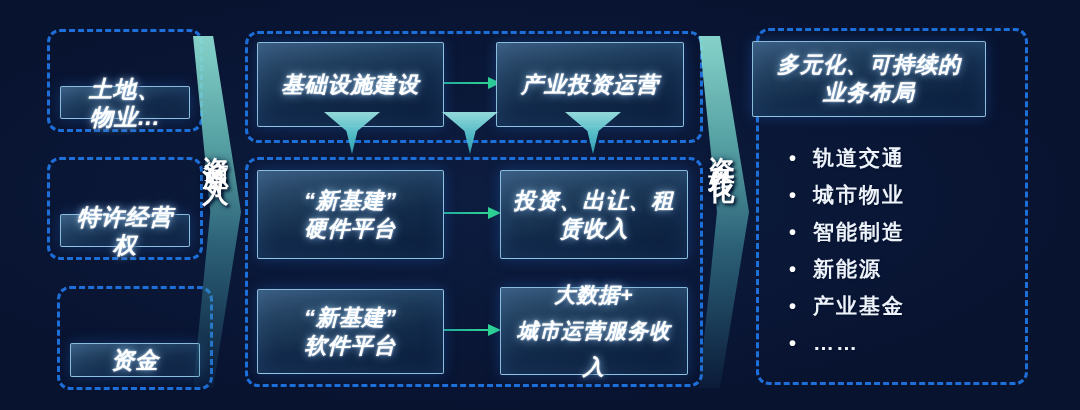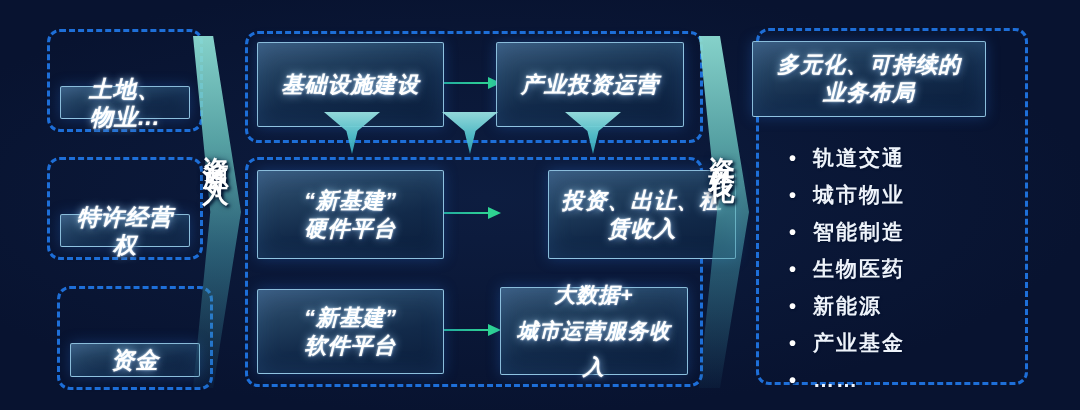--- a/index.html
+++ b/index.html
@@ -124,21 +124,21 @@
   <div class="node" style="left:257px; top:170px; width:185px; height:87px;">
     <span class="nlabel">“新基建”
 硬件平台</span>
   </div>
 
   <div class="flow-arrow" style="left:444px; top:207px;">
     <span class="shaft"></span>
     <span class="head"></span>
   </div>
 
-  <div class="node" style="left:500px; top:170px; width:186px; height:87px;margin-left:48px;">
+  <div class="node" style="left:500px; top:170px; width:186px; height:87px;">
     <span class="nlabel">投资、出让、租
 赁收入</span>
   </div>
 
   <div class="node" style="left:257px; top:289px; width:185px; height:83px;">
     <span class="nlabel">“新基建”
 软件平台</span>
   </div>
 
   <div class="flow-arrow" style="left:444px; top:324px;">
@@ -159,19 +159,18 @@
 
   <div class="node" style="left:752px; top:41px; width:232px; height:74px;">
     <span class="nlabel" style="font-size:22px; line-height:28px;">多元化、可持续的
 业务布局</span>
   </div>
 
   <ul class="outcome-list">
     <li>轨道交通</li>
     <li>城市物业</li>
     <li>智能制造</li>
-    <li>生物医药</li>
     <li>新能源</li>
     <li>产业基金</li>
     <li>……</li>
   </ul>
 
 </div>
 
 </body></html>

